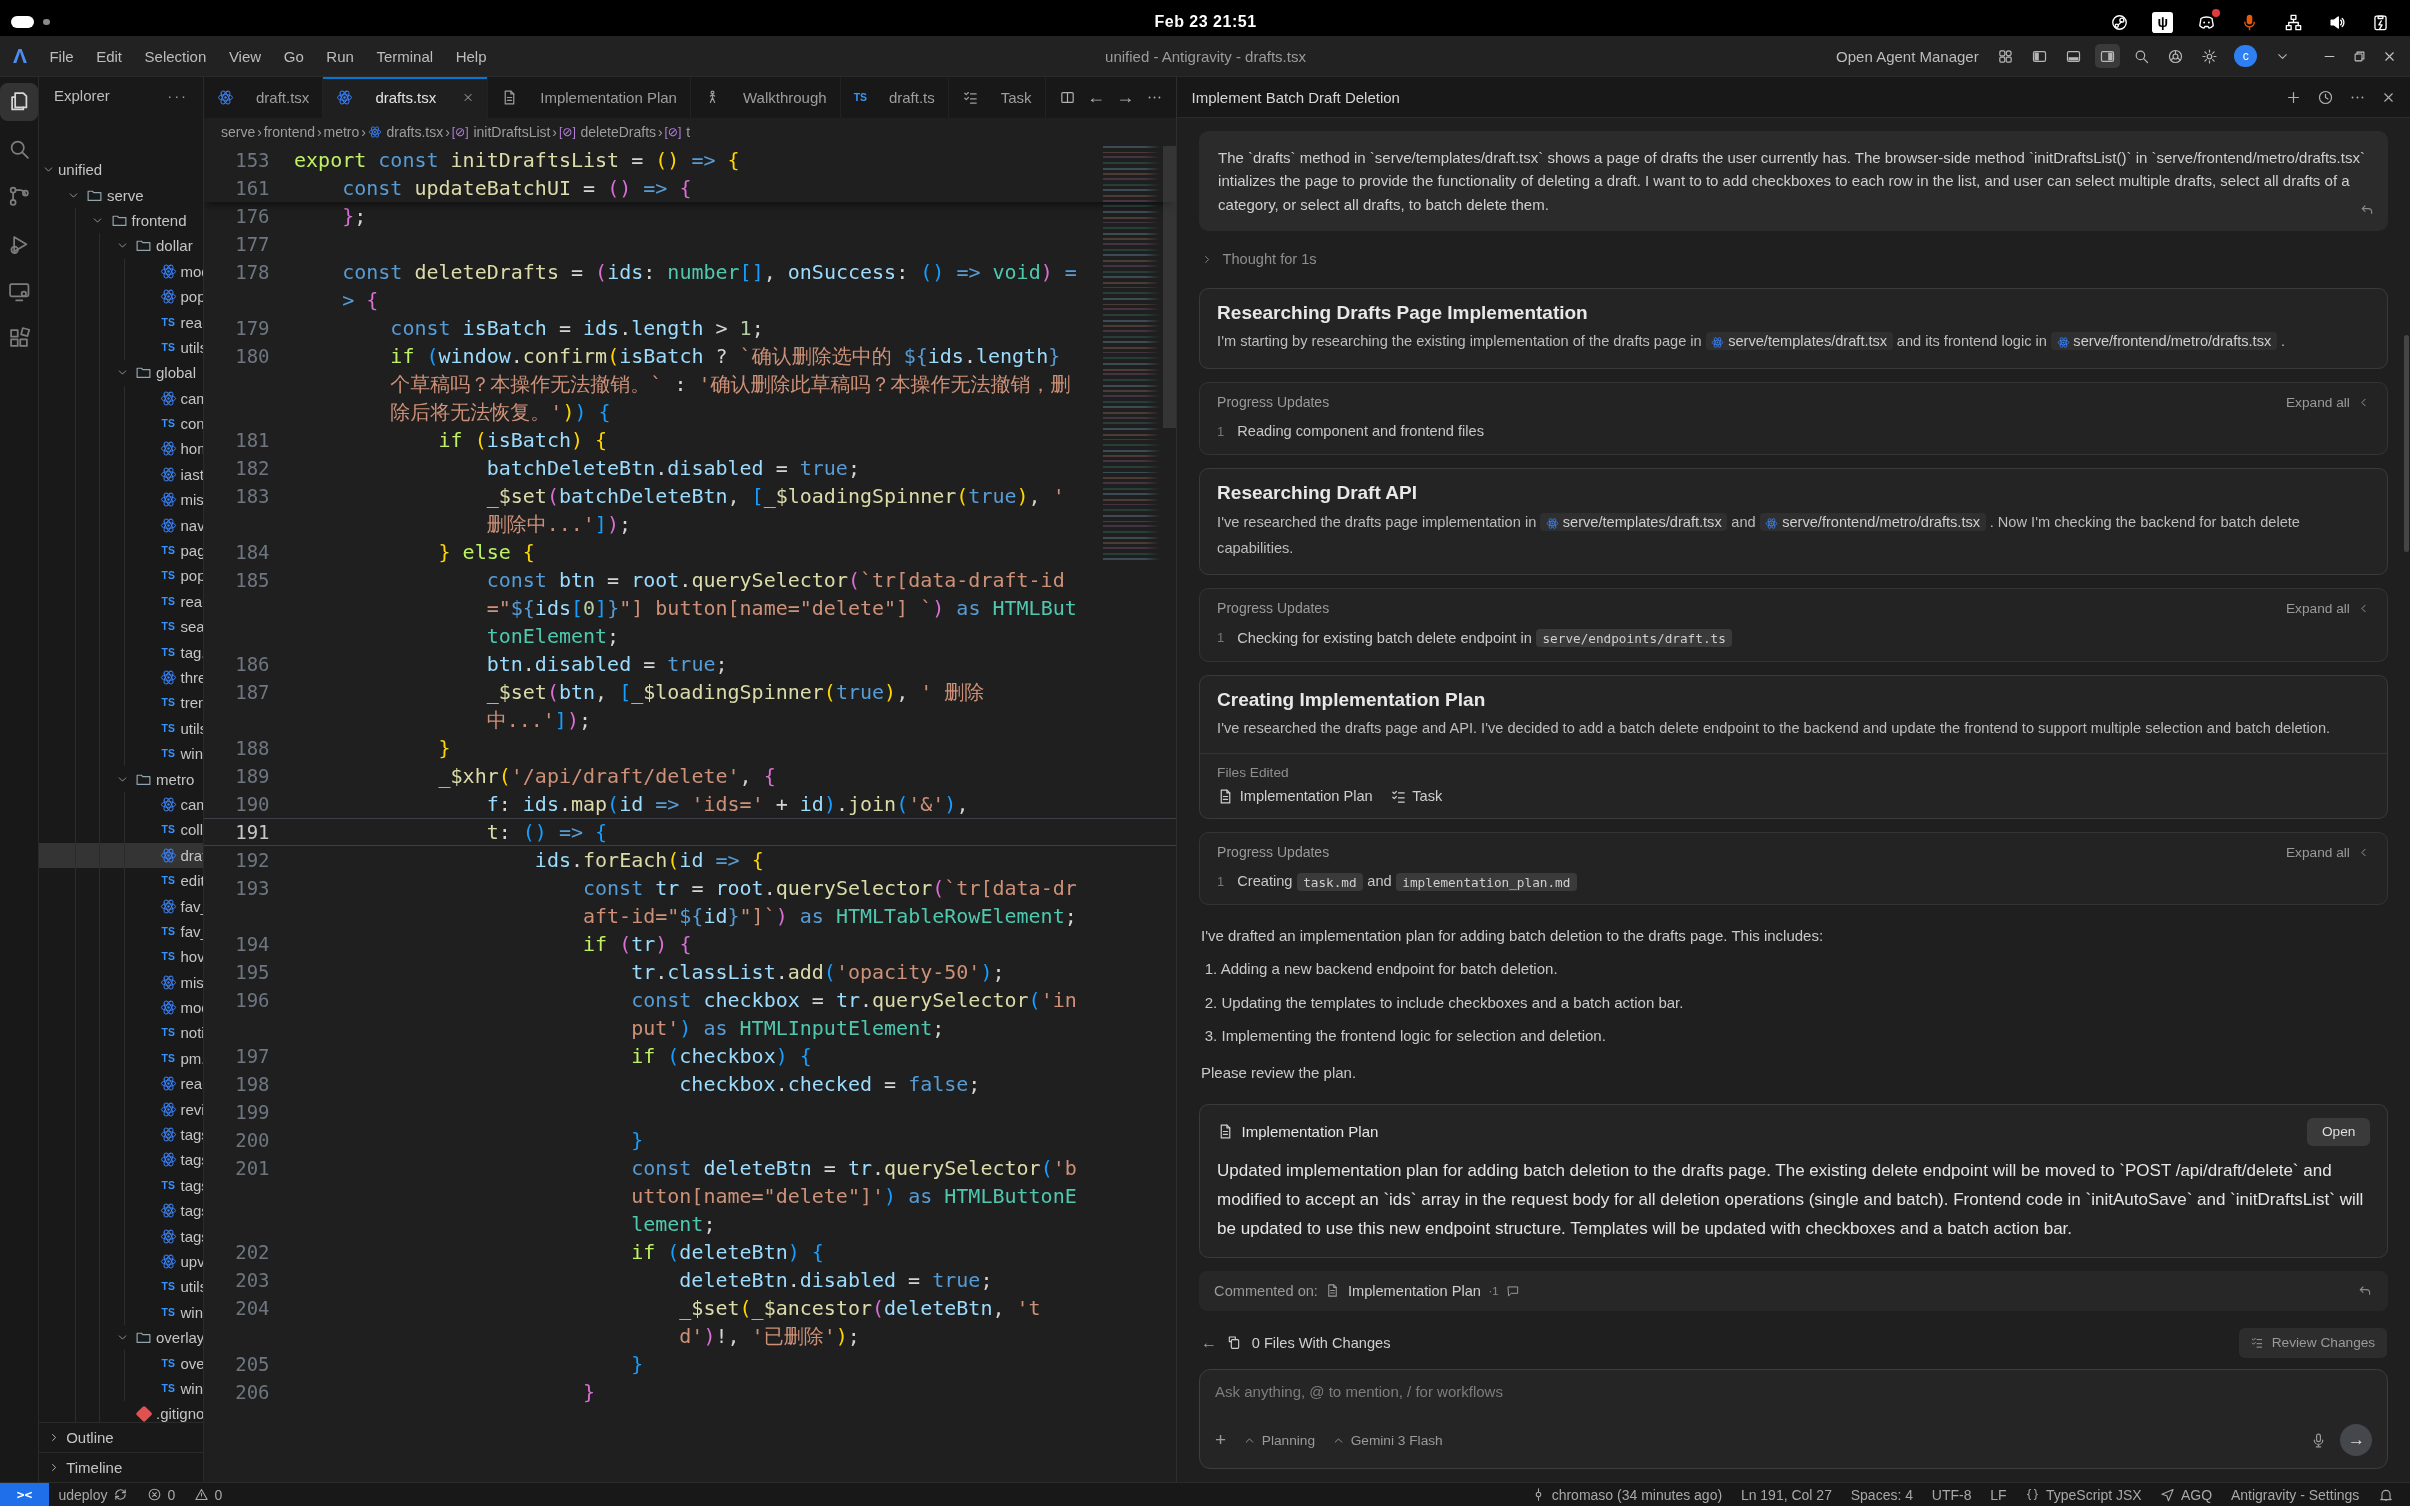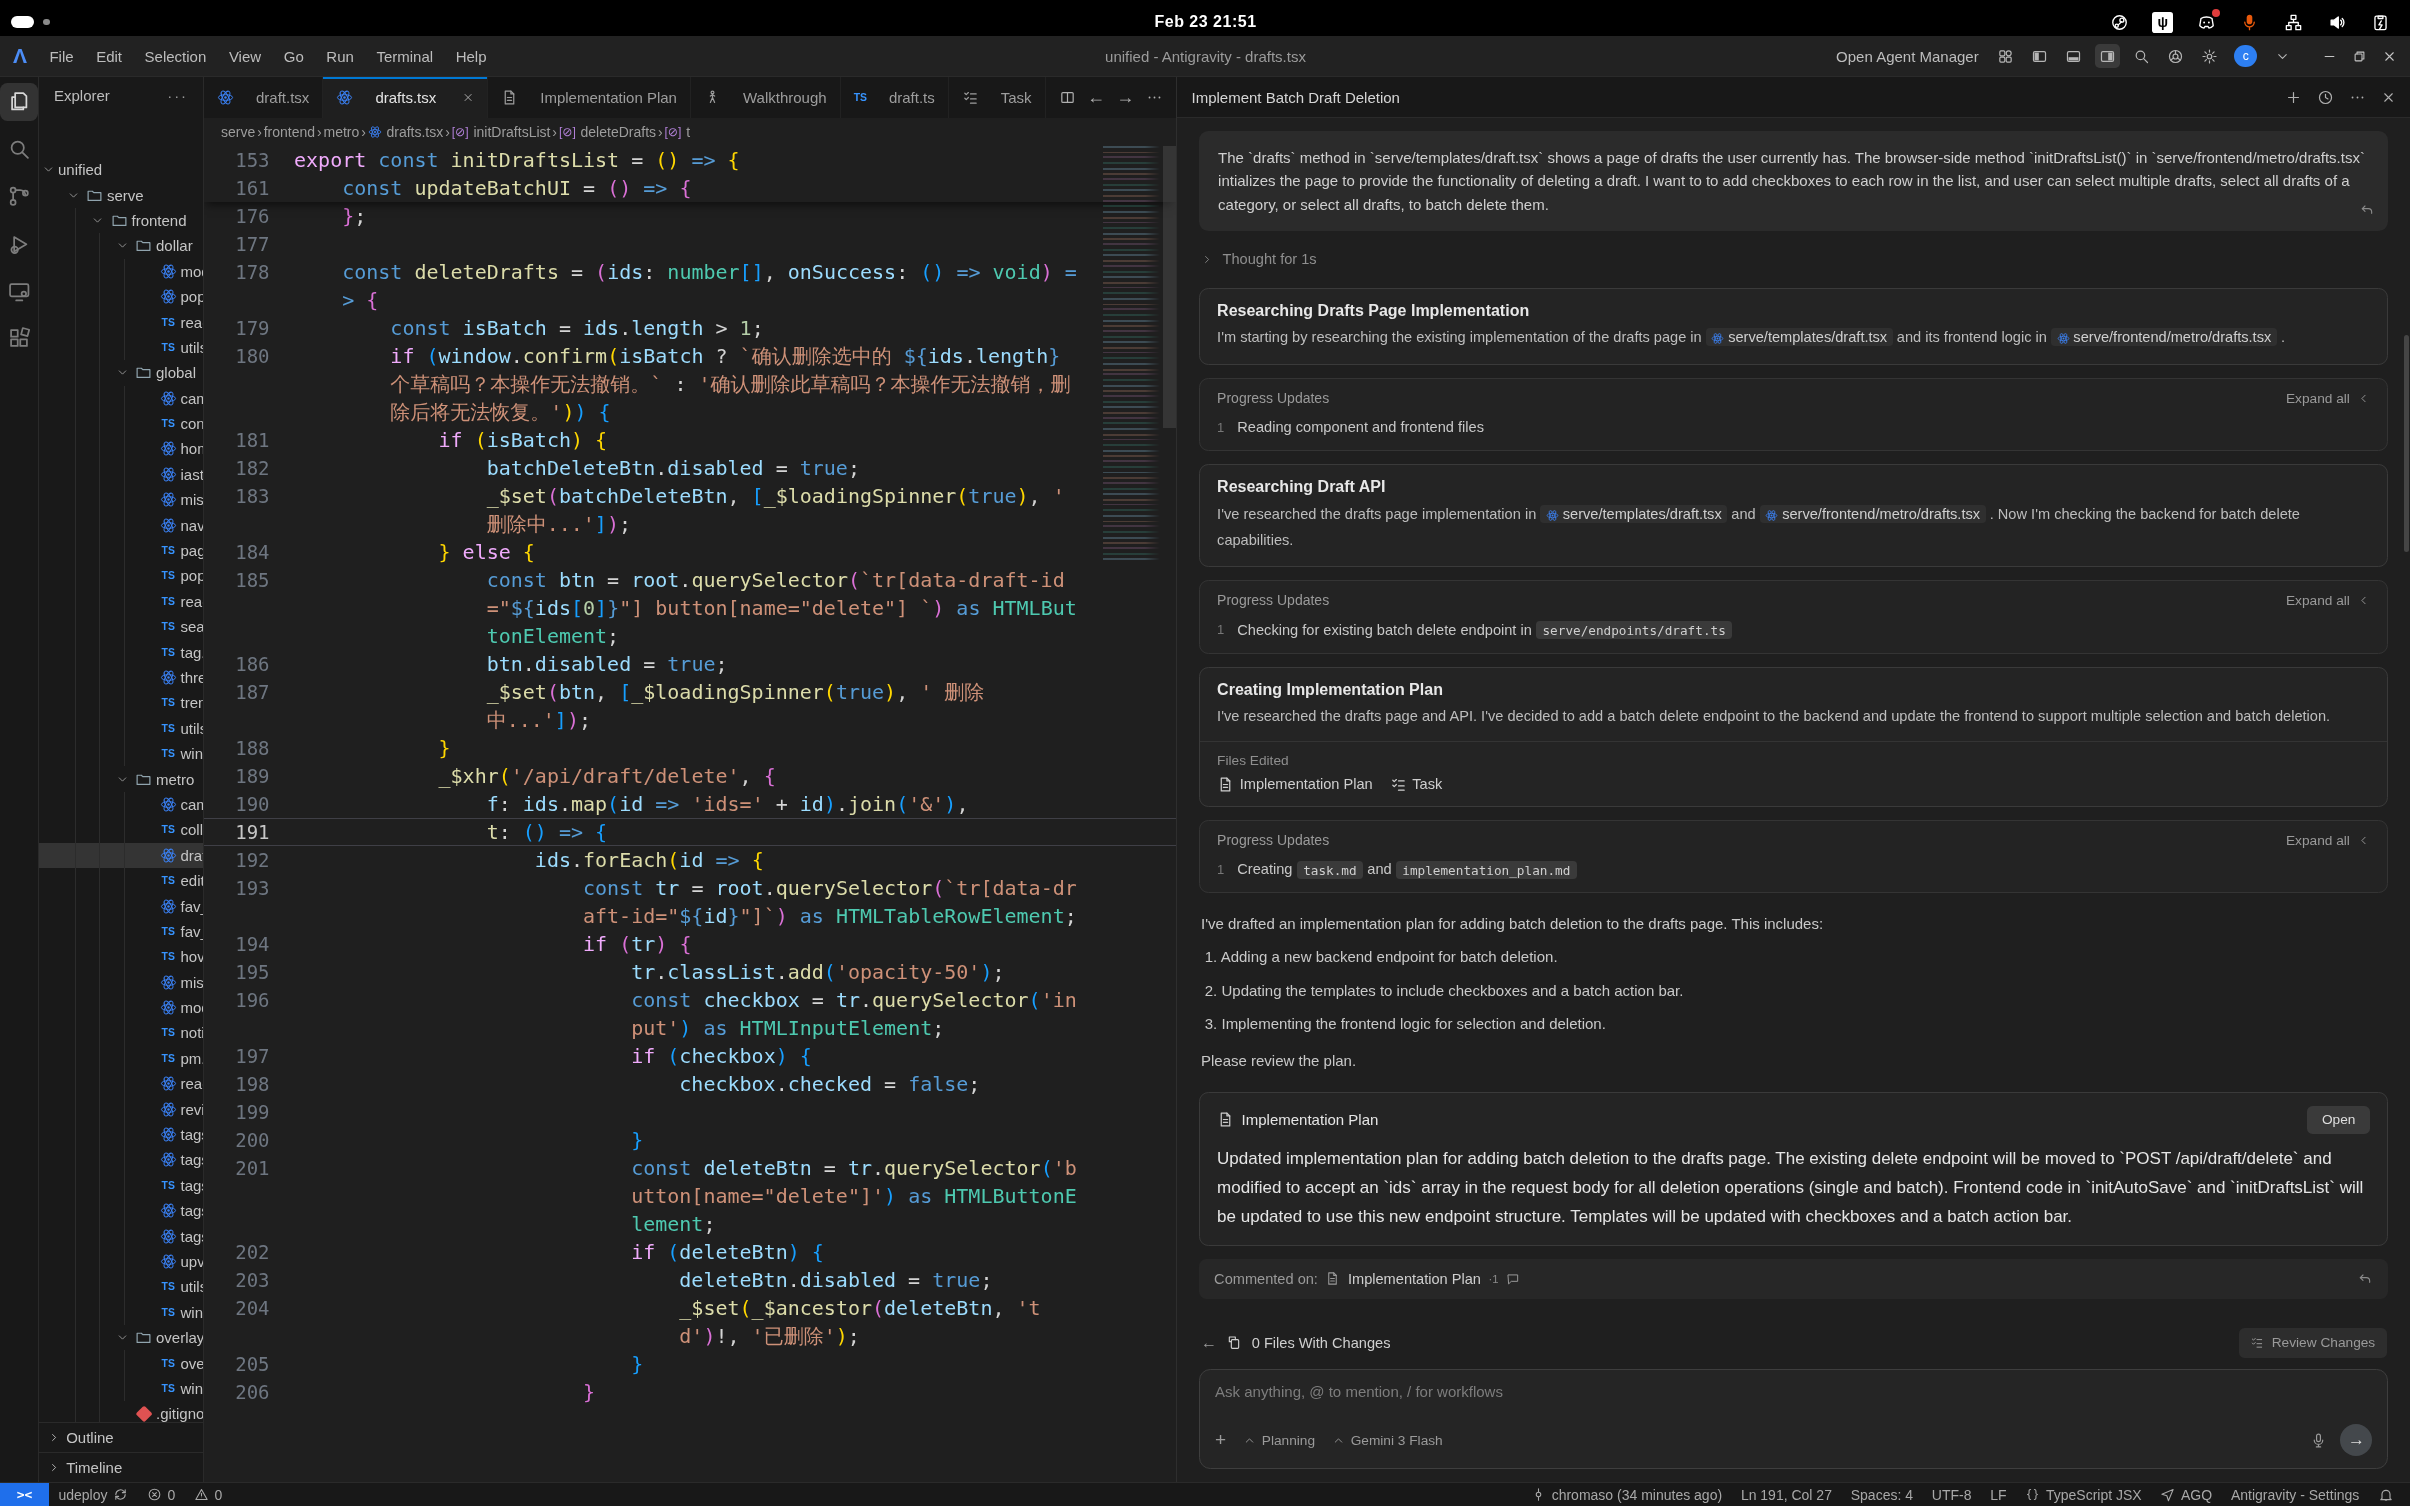--- a/index.html
+++ b/index.html
@@ -69,21 +69,21 @@
 
   .codewrap { position:relative; flex:1 1 auto; overflow:hidden; font-family:"DejaVu Sans Mono", monospace; font-size:20px; line-height:28px; }
   .sticky { position:absolute; top:0; left:0; right:0; z-index:3; background:#1f1f1f; box-shadow:0 5.6px 8.5px -2.8px rgba(0,0,0,.55); }
   .codelines { position:absolute; top:56px; left:0; right:0; bottom:0; overflow:hidden; }
   .cl { display:flex; align-items:flex-start; }
   .cl .ln { flex:0 0 90px; text-align:right; padding-right:24.5px; color:#6e7681; font-size:19px; line-height:28px; }
   .cl.cur .ln { color:#c6c6c6; }
   .cl .ct { flex:1 1 auto; white-space:pre-wrap; word-break:break-all; padding-right:87px; color:#d4d4d4;
             padding-left:calc(var(--ind) * 1ch); text-indent:calc(-1ch * var(--ind)); }
   .cl.cur { box-shadow:inset 0 0.9px 0 #3f3f46, inset 0 -0.9px 0 #3f3f46; }
-  .tk-w{color:#d4d4d4}.tk-k{color:#f0abfc}.tk-s{color:#569cd6}.tk-f{color:#dcdcaa}.tk-v{color:#9cdcfe}
+  .tk-w{color:#d4d4d4}.tk-k{color:#bef264}.tk-s{color:#569cd6}.tk-f{color:#dcdcaa}.tk-v{color:#9cdcfe}
   .tk-t{color:#4ec9b0}.tk-r{color:#ce9178}.tk-n{color:#b5cea8}.tk-g{color:#ffd700}.tk-m{color:#da70d6}
   .tk-b{color:#179fff}.tk-e{color:#569cd6}
   .minimap { position:absolute; top:0; right:13px; width:60px; height:414px; z-index:4; opacity:.85;
      background:
        repeating-linear-gradient(180deg, rgba(156,220,254,.28) 0 1.9px, transparent 1.9px 5.6px, rgba(206,145,120,.30) 5.6px 7.5px, transparent 7.5px 10.4px, rgba(197,134,192,.25) 10.4px 12.2px, transparent 12.2px 16px, rgba(78,201,176,.22) 16px 18px, transparent 18px 21.7px);
      -webkit-mask-image:linear-gradient(90deg,#000 0 70%,transparent 95%); mask-image:linear-gradient(90deg,#000 0 70%,transparent 95%); }
   .ed-vscroll { position:absolute; top:0; right:0; width:13px; height:282px; background:rgba(121,121,121,.25); z-index:5; }
 
   
   .panel { flex:1 1 auto; background:#1f1f1f; border-left:0.9px solid #2e2e2e; display:flex; flex-direction:column; overflow:hidden; }
@@ -91,21 +91,21 @@
   .p-head .ttl { color:#d6d6d6; font-size:15px; }
   .p-head .hic { margin-left:auto; display:flex; gap:15px; color:#b0b0b0; align-items:center; }
   .p-scroll { flex:1 1 auto; overflow:hidden; padding:13px 22.6px 0 22.6px; position:relative; }
   .p-vscroll { position:absolute; top:217px; right:1.9px; width:5.6px; height:217px; border-radius:2.8px; background:rgba(140,140,140,.35); }
 
   .blk { margin-bottom:13px; }
   .b-user { background:#2b2b2b; border-radius:9.4px; padding:15px 19px; font-size:15px; line-height:1.55; color:#cfcfcf; position:relative; }
   .b-user .undo { position:absolute; right:13px; bottom:13px; color:#8a8a8a; }
   .b-thought { display:flex; align-items:center; gap:9.4px; color:#8f8f8f; font-size:14.6px; padding:7.5px 1.9px; }
   .b-card { border:0.9px solid #3a3a3a; background:#242424; border-radius:9.4px; padding:13px 17px; }
-  .b-card .ct1 { color:#e8e8e8; font-weight:bold; font-size:16px; margin-bottom:5.6px; }
+  .b-card .ct1 { color:#e8e8e8; font-weight:bold; font-size:19px; margin-bottom:5.6px; }
   .b-card .cb { color:#bdbdbd; font-size:14.6px; line-height:1.75; }
   .filechip { color:#cfcfcf; background:rgba(255,255,255,.05); border-radius:3.8px; padding:0.9px 5.6px; white-space:nowrap; }
   .filechip .react-ic { display:inline-block; vertical-align:-2.8px; margin-right:3.8px; }
   .codechip { font-family:"DejaVu Sans Mono", monospace; font-size:12.7px; background:#3a3a3a; color:#cfcfcf; border-radius:3.8px; padding:1.9px 6.6px; white-space:nowrap; }
   .b-progress { border:0.9px solid #343434; background:#232323; border-radius:9.4px; padding:11.3px 17px; }
   .b-progress .phead { display:flex; align-items:center; color:#9a9a9a; font-size:14px; margin-bottom:9.4px; }
   .b-progress .phead .exp { margin-left:auto; display:flex; gap:7.5px; align-items:center; font-size:13.7px; }
   .b-progress .pitem { display:flex; gap:13px; align-items:center; color:#c8c8c8; font-size:14.6px; padding:3.8px 0; }
   .b-progress .pitem .num { color:#777; font-size:13px; }
   .cdiv { border-top:0.9px solid #343434; margin:11.3px -17px; }

